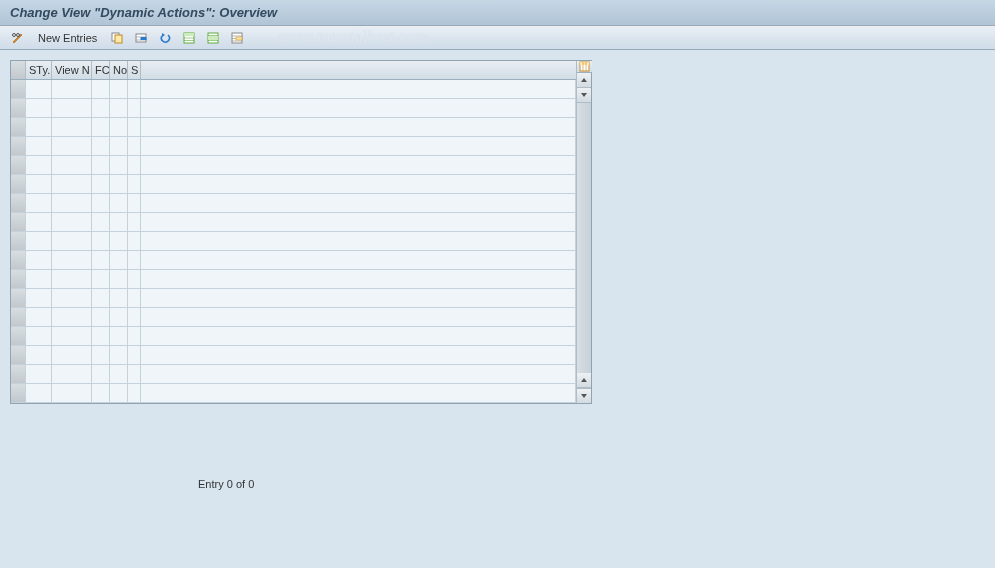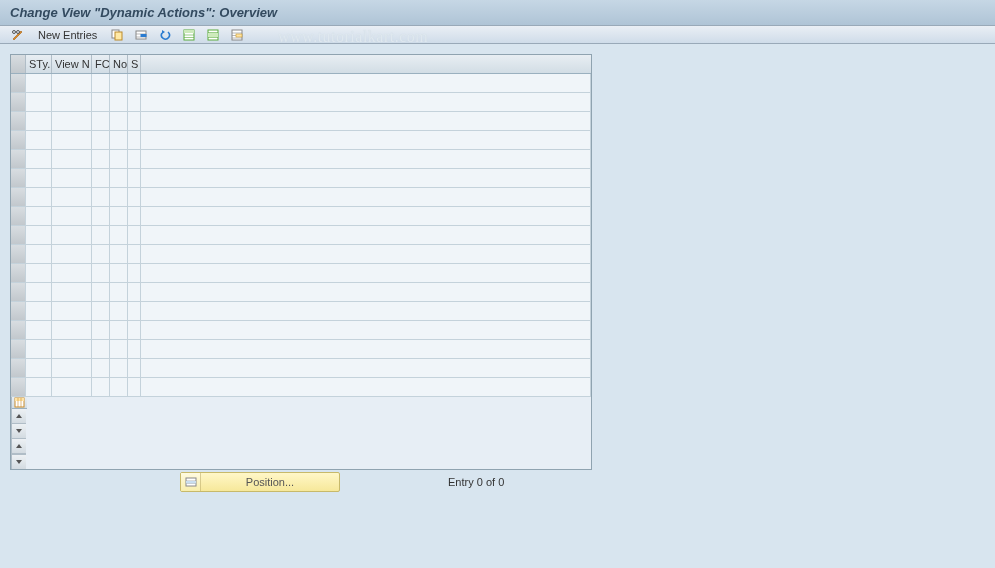--- a/index.html
+++ b/index.html
@@ -23,21 +23,21 @@
     .title-text {
       font-weight: bold;
       font-style: italic;
       font-size: 13px;
       color: #334a5f;
     }
     .toolbar {
       background: linear-gradient(to bottom, #eaeff5, #cfdce9);
       border-bottom: 1px solid #99a9b8;
       padding: 4px 8px;
-      height: 18px;
+      height: 24px;
       display: flex;
       align-items: center;
       gap: 4px;
       position: relative;
     }
     .tb-btn {
       width: 20px;
       height: 20px;
       display: inline-flex;
       align-items: center;
@@ -69,21 +69,20 @@
     }
     .content {
       padding: 10px;
       position: relative;
     }
     .grid-wrap {
       display: flex;
       width: 582px;
       border: 1px solid #8fa3b0;
       background: #e7eef5;
-      flex-direction: column;
     }
     .grid-main { flex: 1; }
     .grid-scroll {
       width: 15px;
       display: flex;
       flex-direction: column;
       background: linear-gradient(to right, #e0e6eb, #cfd8e0);
       border-left: 1px solid #b0bdc7;
     }
     .grid-header {
@@ -445,26 +444,15 @@
       </div>
       <div class="sb-btn">
         <svg width="8" height="6" viewBox="0 0 8 6">
             <path d="M1 1 L7 1 L4 5 Z" fill="#555"></path>
           </svg>
       </div>
     </div>
   </div>
 
   <div class="footer">
-    <button class="position-btn">
-      <span class="ico">
-        <svg width="12" height="12" viewBox="0 0 12 12">
-          <rect x="1" y="2" width="10" height="8" fill="#fff" stroke="#888" stroke-width="1"></rect>
-          <line x1="1" y1="5" x2="11" y2="5" stroke="#888" stroke-width="0.6"></line>
-          <line x1="1" y1="7.3" x2="11" y2="7.3" stroke="#888" stroke-width="0.6"></line>
-          <rect x="1" y="5" width="10" height="2.4" fill="#c9def0"></rect>
-        </svg>
-      </span>
-      <span class="lbl">Position...</span>
-    </button>
     <span class="entry-status">Entry 0 of 0</span>
   </div>
 </div>
 
 </body></html>

